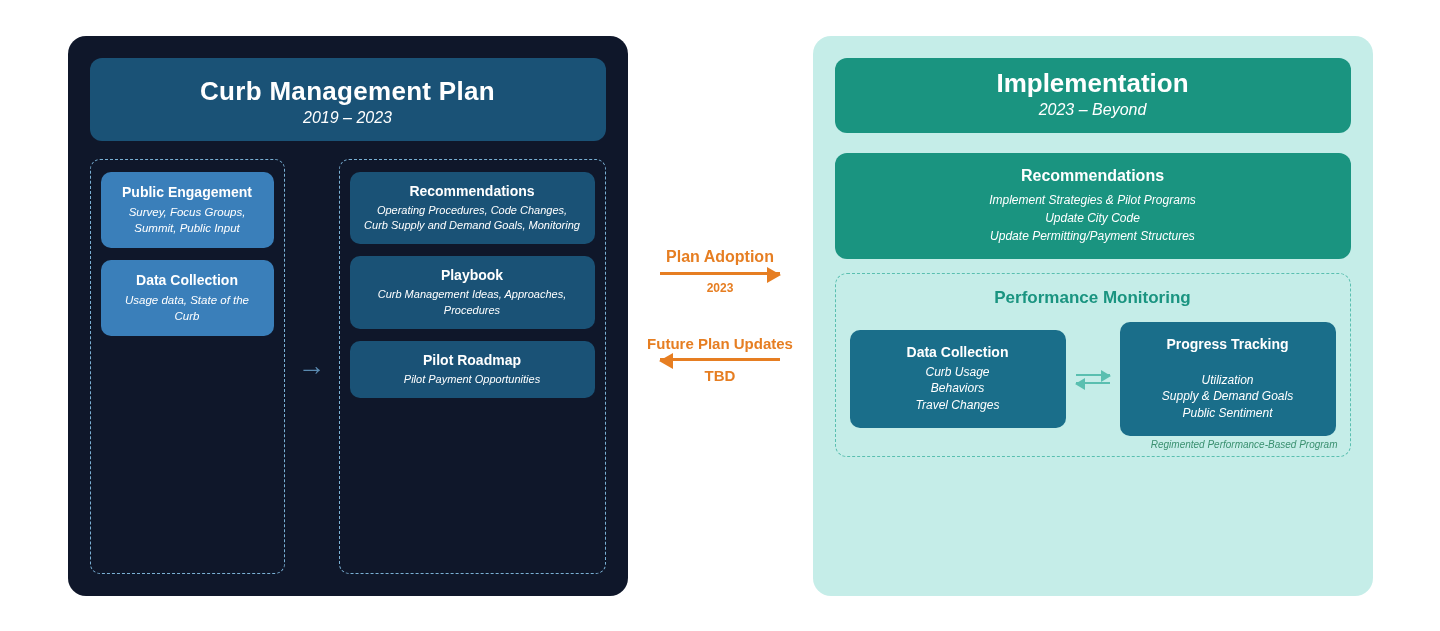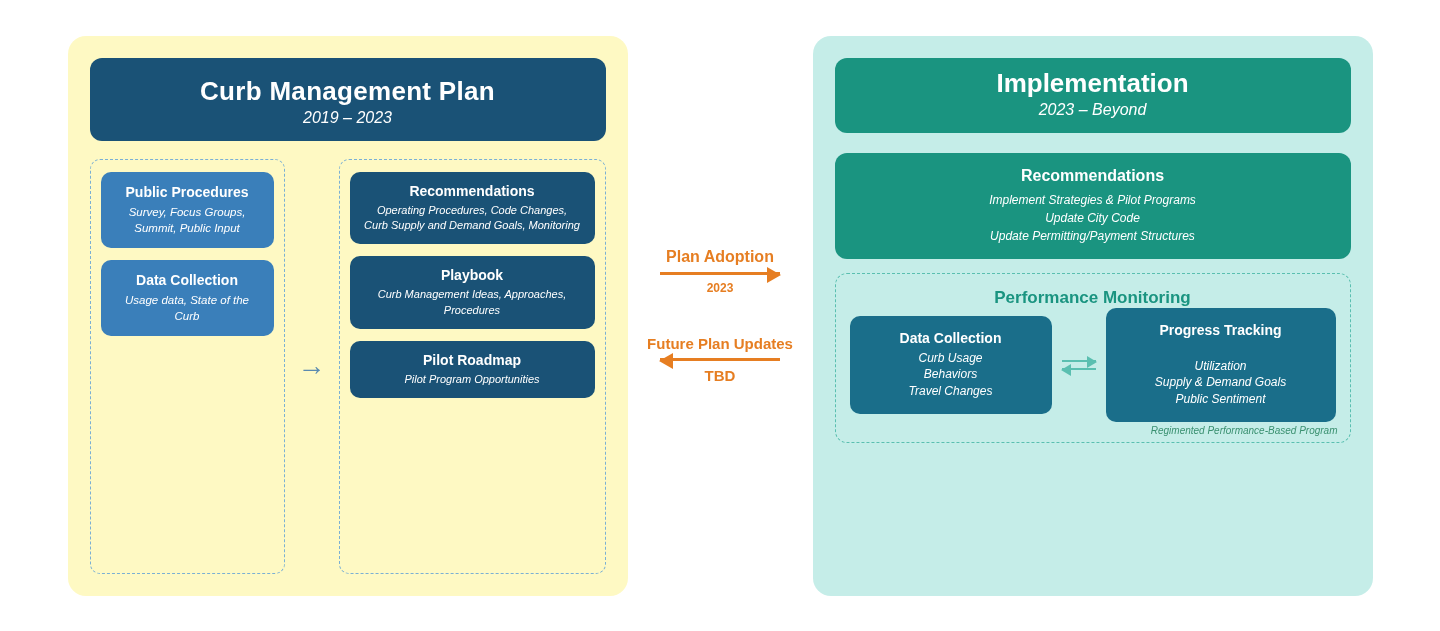--- a/index.html
+++ b/index.html
@@ -16,21 +16,21 @@
     .diagram-container {
       display: flex;
       align-items: center;
       justify-content: center;
       width: 1380px;
       gap: 0px;
     }
 
     
     .left-panel {
-      background: #fef9c3;
+      background: #0f172a;
       border-radius: 18px;
       padding: 22px 22px 22px 22px;
       width: 560px;
       min-height: 560px;
       display: flex;
       flex-direction: column;
       gap: 12px;
     }
     .left-title-box {
       background: #1a5276;
@@ -260,20 +260,21 @@
       border: 1.5px dashed #5abfb0;
       border-radius: 12px;
       padding: 14px 14px 20px;
       position: relative;
     }
     .perf-monitor-title {
       font-size: 17px;
       font-weight: 700;
       color: #1a9480;
       text-align: center;
+      margin-bottom: 14px;
     }
     .perf-monitor-content {
       display: flex;
       align-items: center;
       gap: 10px;
     }
     .data-collection-box {
       background: #1a6e8a;
       border-radius: 10px;
       padding: 14px 16px;
@@ -287,21 +288,21 @@
       margin-bottom: 4px;
     }
     .data-collection-box .box-sub {
       font-size: 12px;
       font-style: italic;
       line-height: 1.4;
     }
     .progress-tracking-box {
       background: #1a6e8a;
       border-radius: 10px;
-      padding: 14px 30px;
+      padding: 14px 16px;
       color: white;
       text-align: center;
       flex: 1;
     }
     .progress-tracking-box .box-title {
       font-size: 14px;
       font-weight: 700;
       margin-bottom: 4px;
     }
     .progress-tracking-box .box-sub {
@@ -363,21 +364,21 @@
   <div class="left-panel">
     <div class="left-title-box">
       <h1>Curb Management Plan</h1>
       <div class="year">2019 – 2023</div>
     </div>
 
     <div class="left-content">
 
       <div class="left-col">
         <div class="left-item">
-          <div class="item-title">Public Procedures</div>
+          <div class="item-title">Public Engagement</div>
           <div class="item-sub">Survey, Focus Groups, Summit, Public Input</div>
         </div>
         <div class="left-item">
           <div class="item-title">Data Collection</div>
           <div class="item-sub">Usage data, State of the Curb</div>
         </div>
       </div>
 
       <div class="arrow-middle">
         <span class="arrow-right-gray">→</span>
@@ -387,21 +388,21 @@
         <div class="right-item">
           <div class="item-title">Recommendations</div>
           <div class="item-sub">Operating Procedures, Code Changes, Curb Supply and Demand Goals, Monitoring</div>
         </div>
         <div class="right-item">
           <div class="item-title">Playbook</div>
           <div class="item-sub">Curb Management Ideas, Approaches, Procedures</div>
         </div>
         <div class="right-item">
           <div class="item-title">Pilot Roadmap</div>
-          <div class="item-sub">Pilot Program Opportunities</div>
+          <div class="item-sub">Pilot Payment Opportunities</div>
         </div>
       </div>
     </div>
   </div>
 
   <div class="middle-section">
     <div class="plan-adoption-block">
       <div class="plan-adoption-label">Plan Adoption</div>
       <div class="arrow-right-orange"></div>
       <div class="plan-adoption-year">2023</div>

